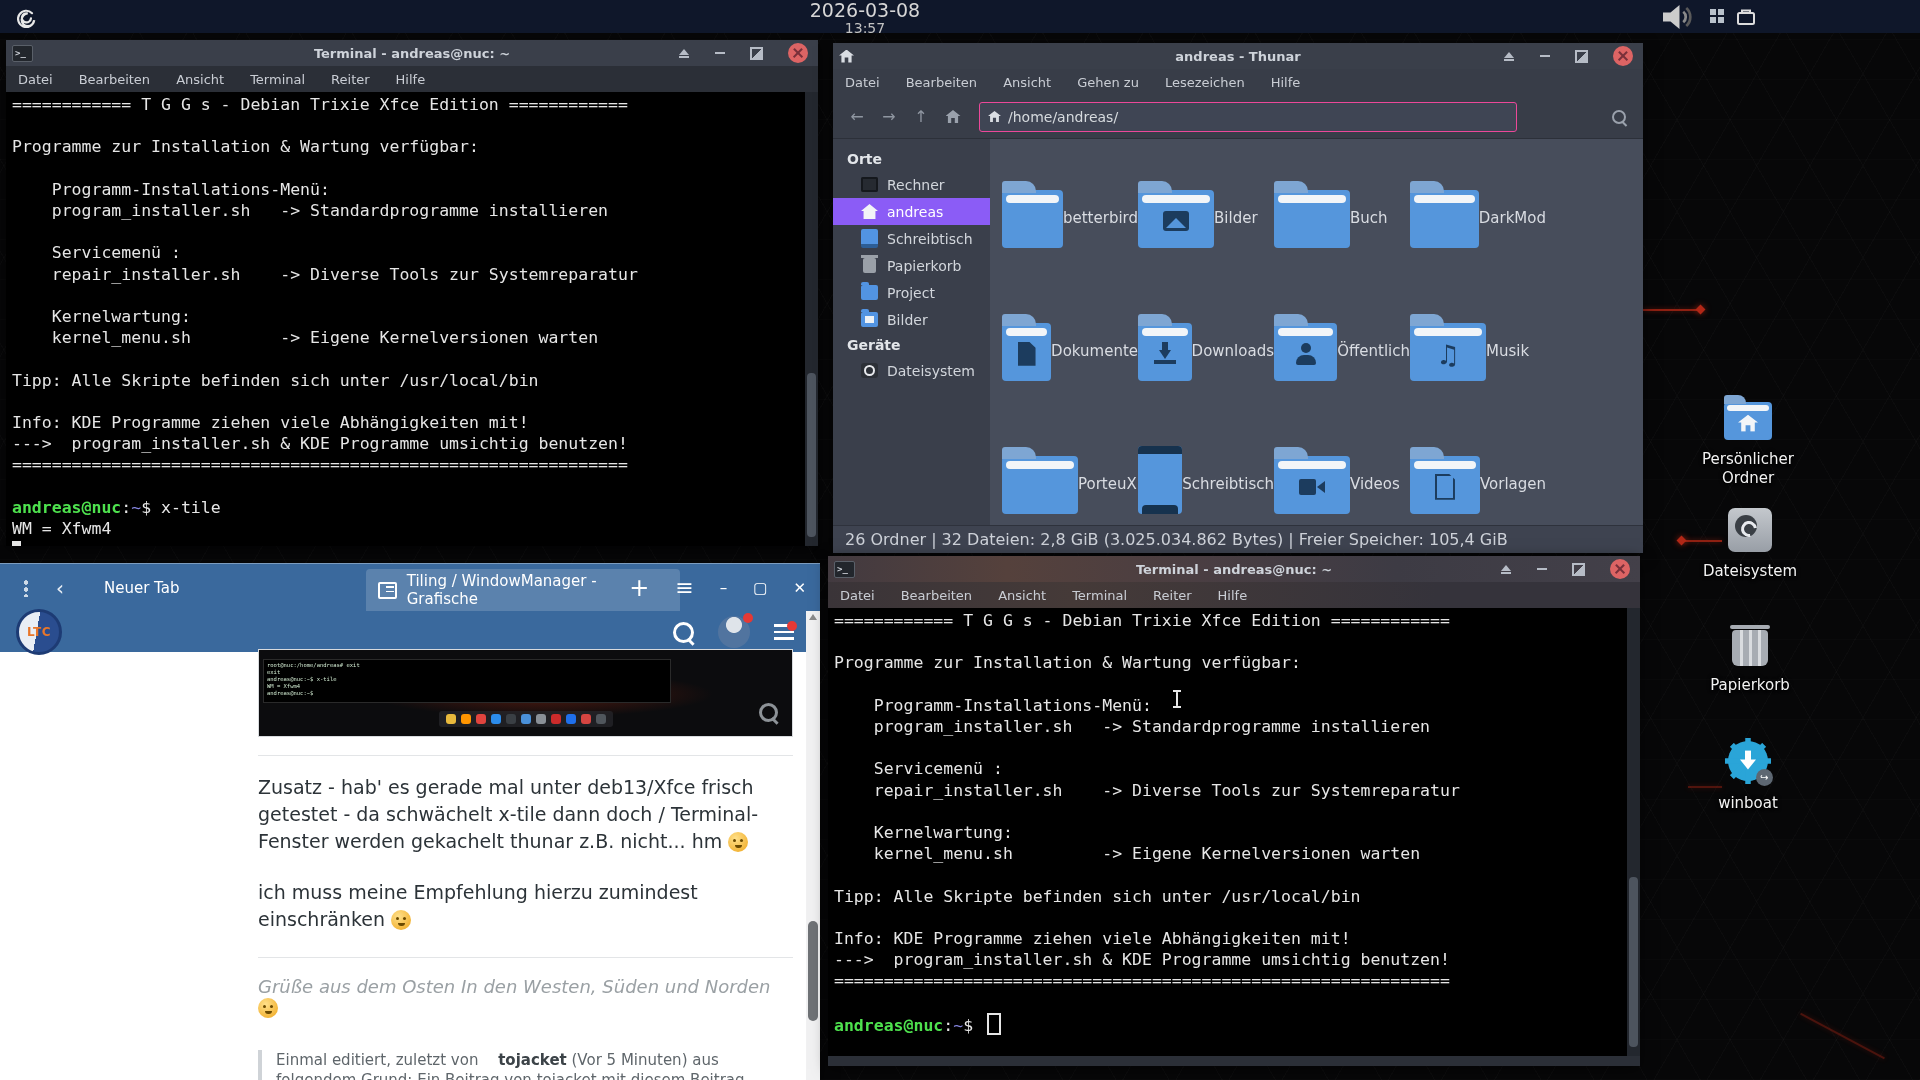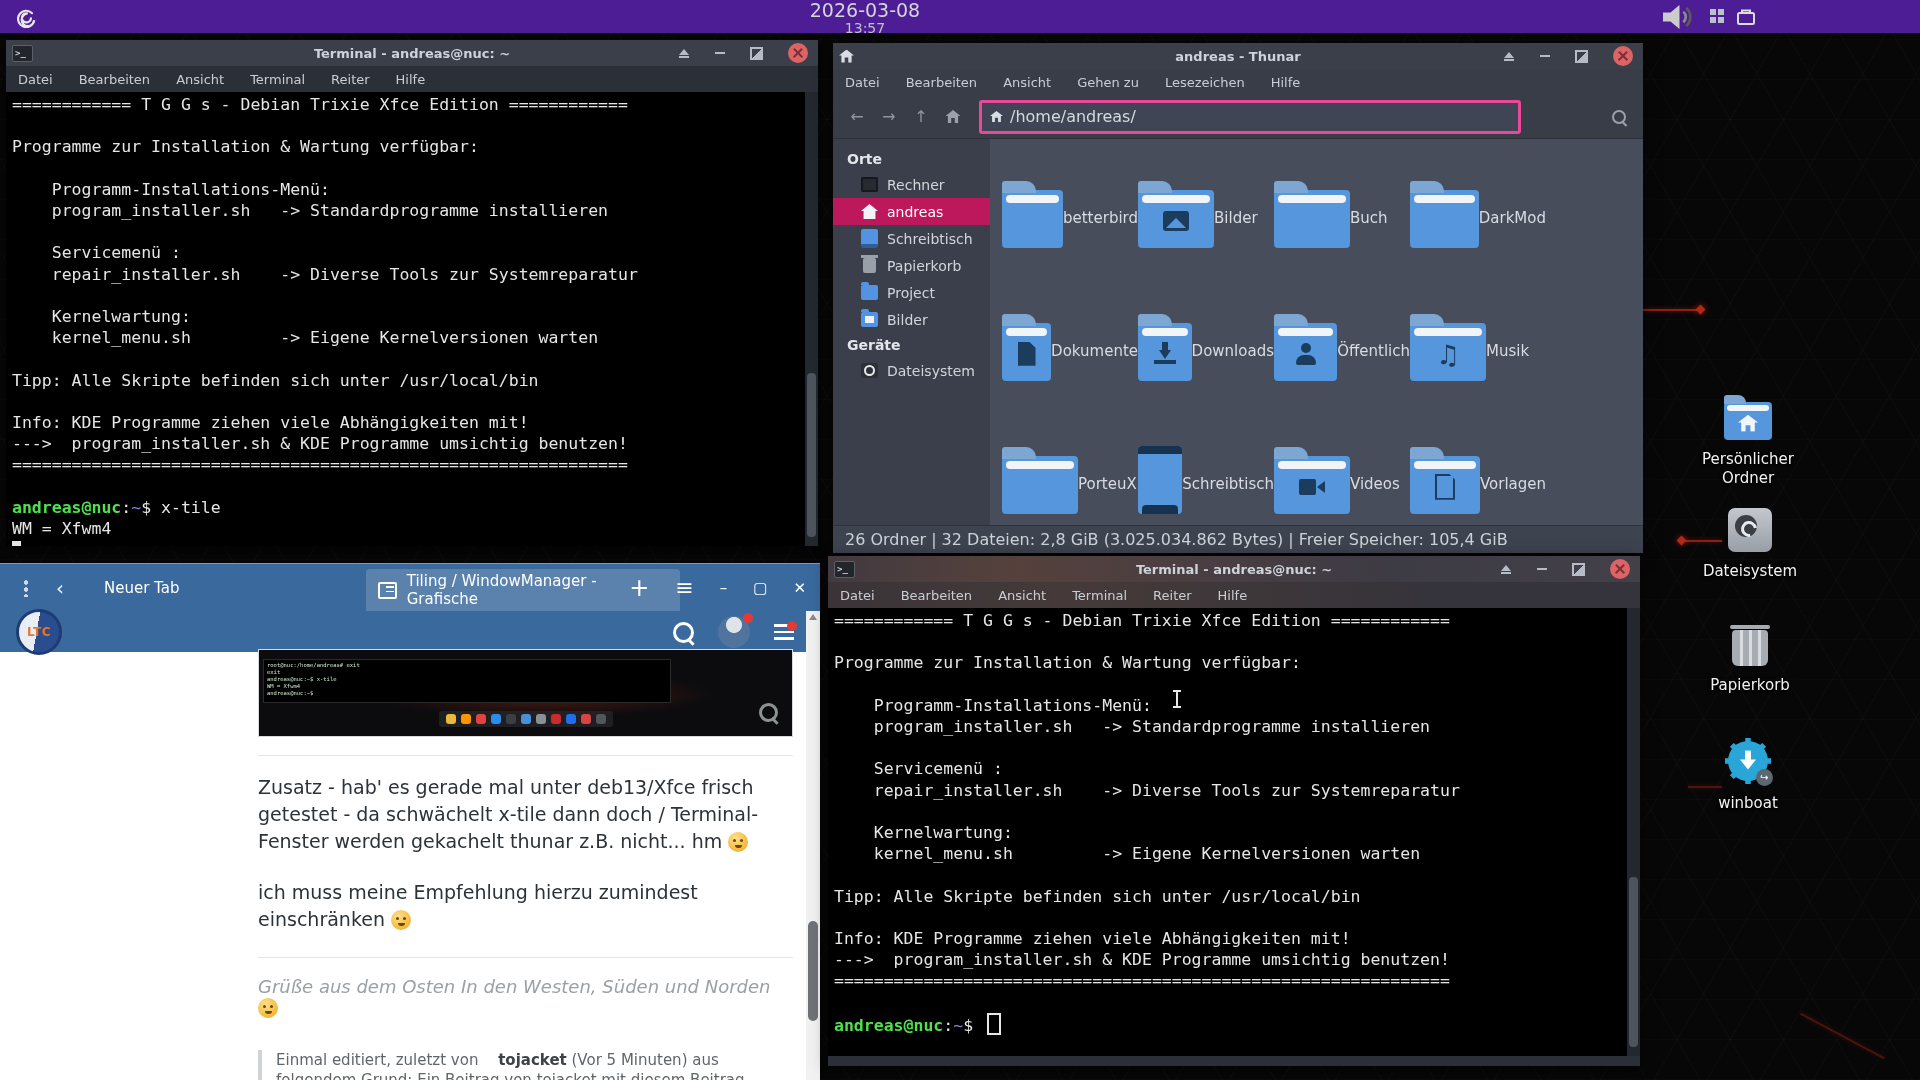--- a/index.html
+++ b/index.html
@@ -5,21 +5,21 @@
   html,body{margin:0;padding:0;width:1920px;height:1080px;overflow:hidden;
     background:#070708;font-family:"DejaVu Sans",sans-serif;}
   
   body::before{content:"";position:absolute;inset:0;
     background:
       repeating-linear-gradient(60deg,rgba(255,255,255,.018) 0 1px,transparent 1px 46px),
       repeating-linear-gradient(-60deg,rgba(255,255,255,.018) 0 1px,transparent 1px 46px),
       repeating-linear-gradient(0deg,rgba(255,255,255,.012) 0 1px,transparent 1px 40px);
     pointer-events:none;}
   
-  #panel{position:absolute;left:0;top:0;width:1920px;height:33px;background:#4c1d95;z-index:50;}
+  #panel{position:absolute;left:0;top:0;width:1920px;height:33px;background:#0f172a;z-index:50;}
   #panel .clock{position:absolute;left:780px;top:1px;width:170px;text-align:center;color:#d6d6d6;line-height:1.05;}
   #panel .clock .d{font-size:19px;}
   #panel .clock .t{font-size:14px;color:#c2c2c2;}
   .panel-ico{position:absolute;top:3px;}
   .gridico{display:grid;grid-template-columns:6px 6px;grid-gap:2px;}
   .gridico i{width:6px;height:6px;background:#b9c2cc;}
   
   .win{position:absolute;box-shadow:0 3px 14px rgba(0,0,0,.55);z-index:10;}
   .titlebar{height:26px;background:#3a3f4a;position:relative;display:flex;align-items:center;}
   .titlebar .title{position:absolute;left:60px;right:60px;text-align:center;color:#ced3da;
@@ -52,33 +52,33 @@
   .cursor-solid{display:inline-block;width:9px;height:17px;background:#e6e6e6;vertical-align:-3px;}
   .cursor-hollow{display:inline-block;width:10px;height:18px;border:2px solid #e6e6e6;vertical-align:-4px;margin-left:4px;}
   .vscroll{position:absolute;top:0;right:0;bottom:0;width:13px;background:#23272e;}
   .vscroll .handle{position:absolute;left:2px;right:2px;border-radius:4px;background:#4d545e;}
   
   #thunar .menubar{background:#383d48;}
   #thunar .toolbar{height:43px;background:#383d48;display:flex;align-items:center;padding:0 10px;gap:4px;
     border-bottom:1px solid #2c3039;}
   .navbtn{width:28px;height:26px;display:flex;align-items:center;justify-content:center;
     color:#8f96a1;font-size:16px;border-radius:3px;}
-  .pathfield{height:28px;width:520px;margin-left:8px;background:#3f4554;border:3px solid #ec4899;
-    border-radius:3px;display:flex;align-items:center;padding:0 8px;color:#d6dade;font-size:16px;gap:7px;}
+  .pathfield{height:28px;width:520px;margin-left:8px;background:#3f4554;border:1px solid #ec4899;
+    border-radius:3px;display:flex;align-items:center;padding:0 8px;color:#d6dade;font-size:14px;gap:7px;}
   .house{width:15px;height:13px;background:#d9dde3;
     clip-path:polygon(50% 0,100% 46%,84% 46%,84% 100%,62% 100%,62% 62%,38% 62%,38% 100%,16% 100%,16% 46%,0 46%);}
   .house.small{width:13px;height:11px;}
   .magnifier{width:10px;height:10px;border:2px solid #9aa1ac;border-radius:50%;position:relative;}
   .magnifier::after{content:"";position:absolute;left:9px;top:9px;width:6px;height:2px;background:#9aa1ac;
     transform:rotate(45deg);transform-origin:0 0;}
   #thunar .body{position:absolute;left:0;right:0;top:96px;bottom:27px;display:flex;}
   .sidebar{width:157px;background:#3a3f4b;padding-top:8px;flex:none;}
   .side-header{padding:4px 14px;color:#e3e6ea;font-weight:bold;font-size:14px;}
   .side-item{display:flex;align-items:center;gap:9px;height:27px;padding-left:28px;color:#d2d6dc;font-size:14px;}
-  .side-item.selected{background:#be185d;color:#fff;}
+  .side-item.selected{background:#8b5cf6;color:#fff;}
   .sicon{width:17px;height:15px;flex:none;position:relative;}
   .icon-computer .sicon{background:#262a31;border-radius:2px;box-shadow:inset 0 0 0 2px #15181d;}
   .icon-home .sicon{background:#f2f4f7;clip-path:polygon(50% 0,100% 46%,85% 46%,85% 100%,15% 100%,15% 46%,0 46%);}
   .icon-desktop .sicon{background:#5294e2;border-radius:2px;border-bottom:4px solid #2d5e96;}
   .icon-trash .sicon{background:#9aa0a8;border-radius:2px;width:13px;margin:0 2px;}
   .icon-trash .sicon::before{content:"";position:absolute;top:-3px;left:-2px;right:-2px;height:2.5px;background:#9aa0a8;}
   .icon-folder .sicon,.icon-folder-images .sicon{background:#5294e2;border-radius:2px;}
   .icon-folder .sicon::before,.icon-folder-images .sicon::before{content:"";position:absolute;top:-3px;left:0;
     width:8px;height:3px;background:#5294e2;border-radius:2px 2px 0 0;}
   .icon-folder-images .sicon::after{content:"";position:absolute;left:4px;top:4px;width:9px;height:7px;background:#eef2f6;}

